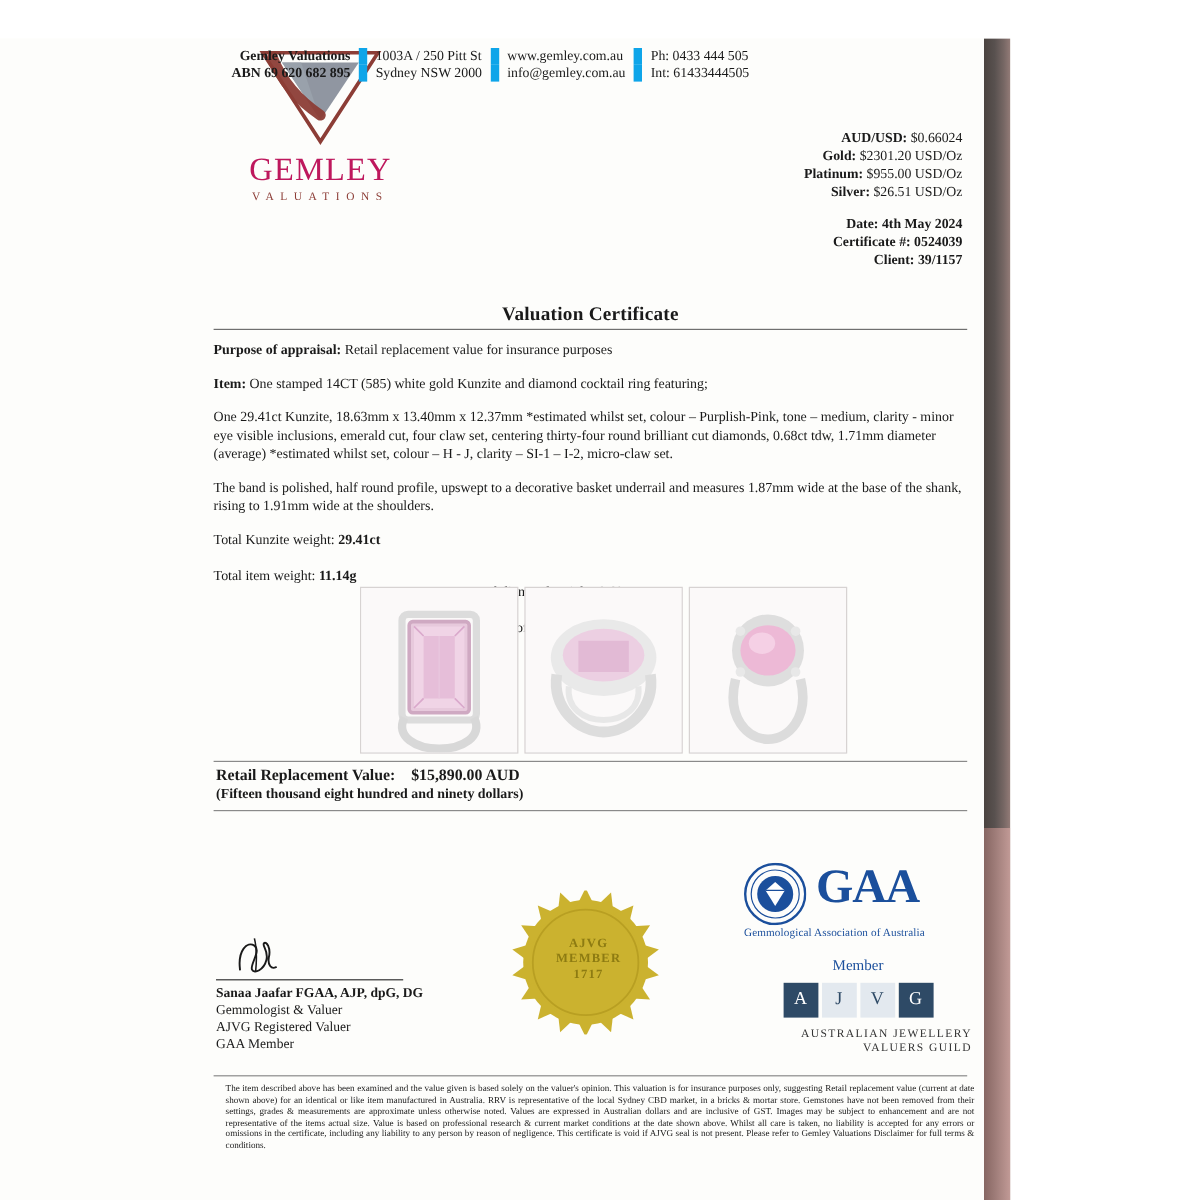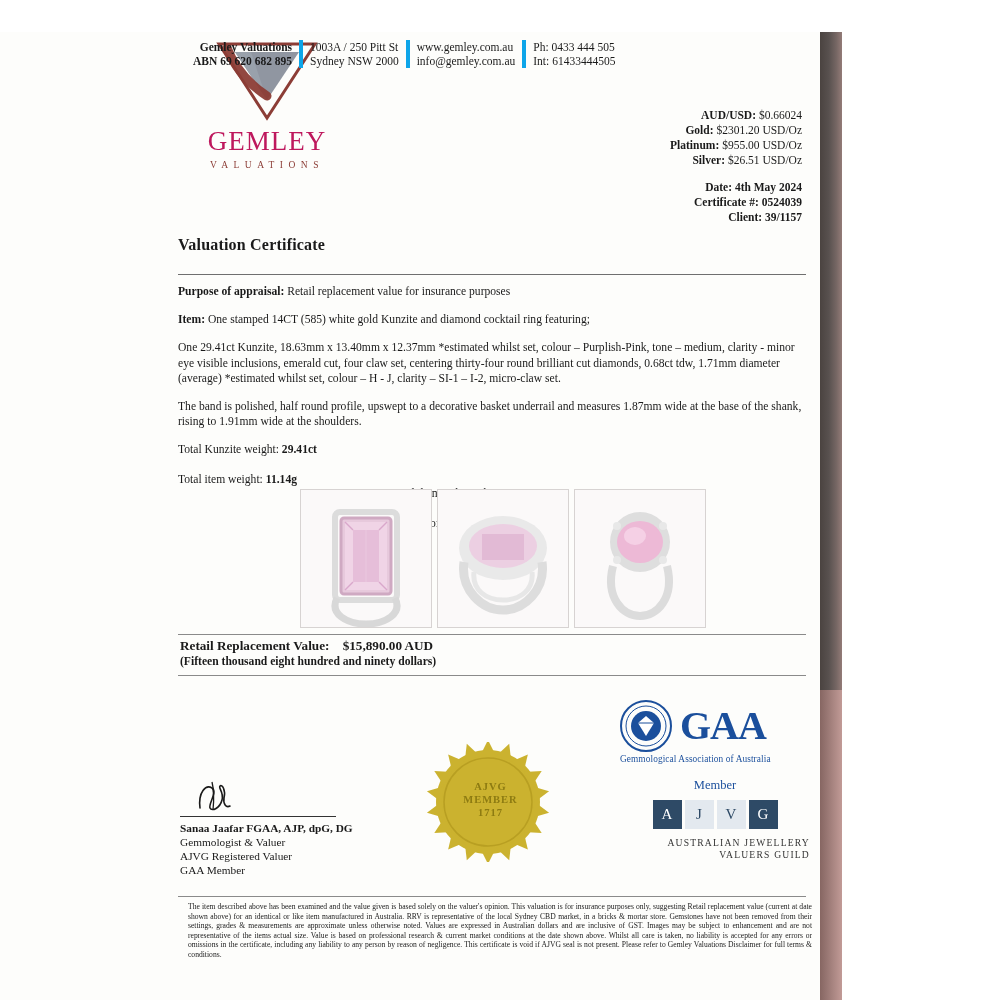--- a/index.html
+++ b/index.html
@@ -65,21 +65,21 @@
     font-size: 11.5px;
   }
   .hdr-table td {
     padding: 1px 7px;
     white-space: nowrap;
   }
   .hdr-table td.b {
     font-weight: bold;
     text-align: right;
   }
-  .hdr-table .vline { border-left: 4px solid #0ea5e9; }
+  .hdr-table .vline { border-left: 7px solid #0ea5e9; }
 
   .logo {
     position: absolute;
     left: 184px; top: 38px;
     width: 166px;
     text-align: center;
   }
   .logo-mark {
     position: relative;
     width: 124px; height: 86px;
@@ -112,23 +112,23 @@
     right: 40px; top: 180px;
     text-align: right;
     font-size: 11.5px;
     line-height: 15px;
     font-weight: bold;
   }
 
   
   .title-wrap {
     position: absolute;
-    left: 178px; top: 236px;
+    left: 178px; top: 254px;
     width: 628px;
-    text-align: left;
+    text-align: center;
   }
   .title {
     font-size: 16px;
     font-weight: bold;
     letter-spacing: .2px;
   }
   .title-rule {
     position: absolute;
     left: 178px; top: 274px;
     width: 628px;
@@ -232,21 +232,21 @@
     line-height: 13px;
     letter-spacing: 1px;
   }
 
   
   .gaa {
     position: absolute;
     left: 620px; top: 700px;
     width: 190px;
   }
-  .gaa-row { display: flex; align-items: center; gap: 8px; }
+  .gaa-row { display: flex; gap: 8px; margin-top: 19px; }
   .gaa-word {
     font-size: 40px;
     font-weight: bold;
     color: #1b4f9c;
     letter-spacing: -1px;
     line-height: 40px;
   }
   .gaa-sub {
     font-size: 9.3px;
     color: #1b4f9c;

